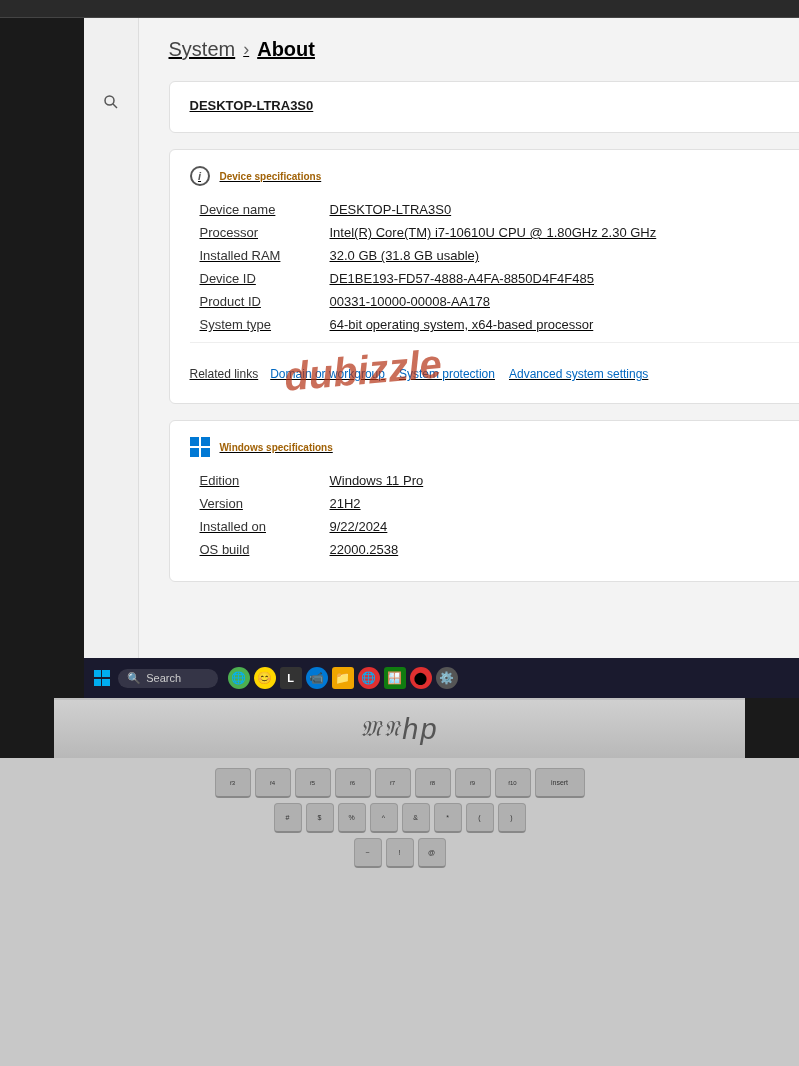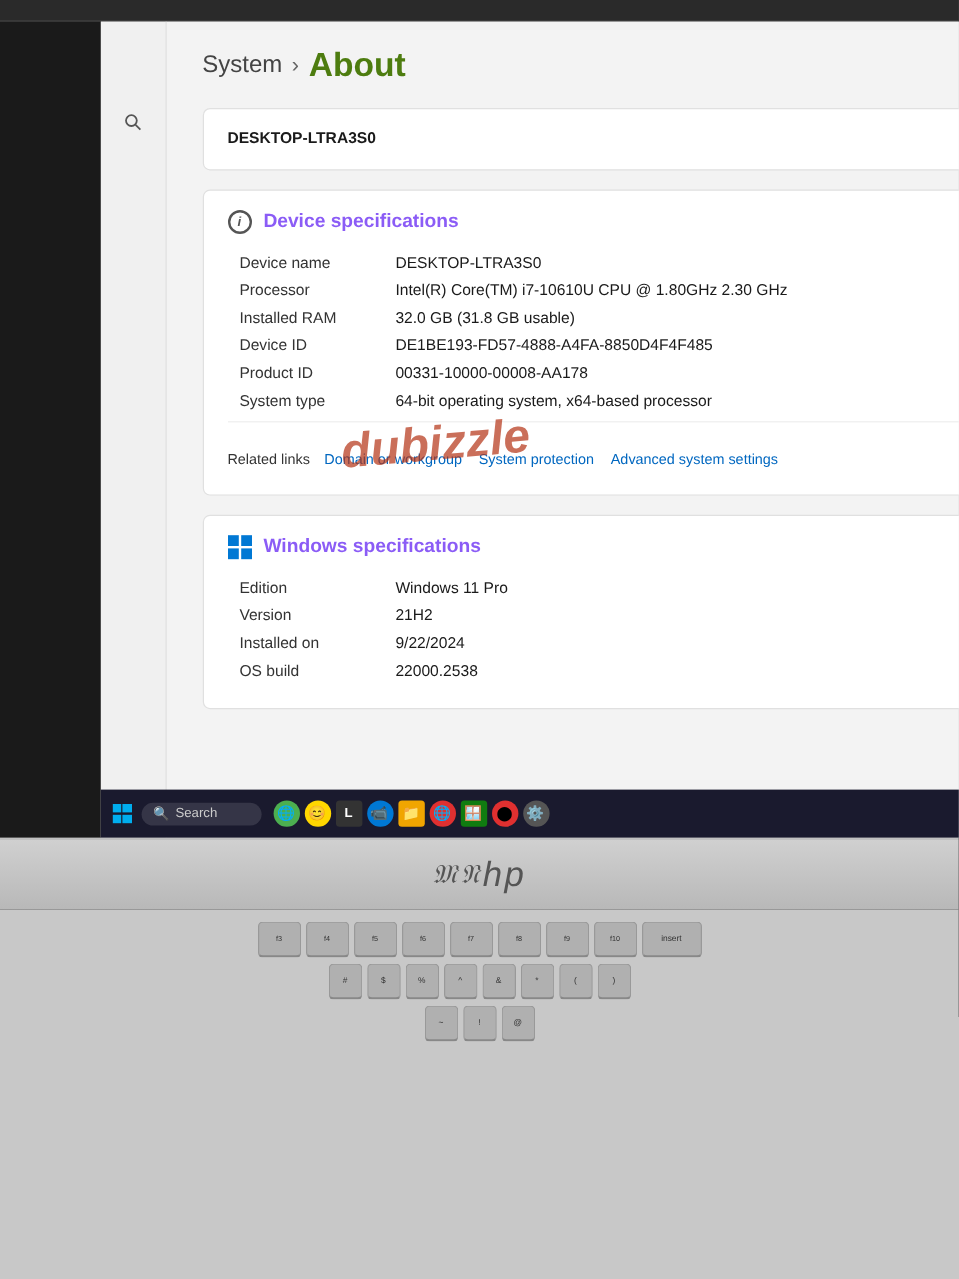--- a/index.html
+++ b/index.html
@@ -77,23 +77,23 @@
       font-weight: 400;
     }
 
     .breadcrumb-arrow {
       font-size: 18px;
       color: #666;
       margin: 0 8px;
     }
 
     .breadcrumb-about {
-      font-size: 28px;
+      font-size: 20px;
       font-weight: 700;
-      color: #4d7c0f;
+      color: #000000;
     }
 
     
     .device-header-card {
       background: #fff;
       border: 1px solid #e0e0e0;
       border-radius: 6px;
       padding: 16px 20px;
       margin-bottom: 16px;
     }
@@ -149,23 +149,23 @@
       gap: 2px;
       margin-right: 10px;
       flex-shrink: 0;
     }
 
     .windows-icon-quad {
       background: #0078d4;
     }
 
     .section-title {
-      font-size: 16px;
+      font-size: 10px;
       font-weight: 600;
-      color: #8b5cf6;
+      color: #a16207;
     }
 
     
     .spec-table {
       padding-left: 10px;
     }
 
     .spec-row {
       display: flex;
       margin-bottom: 8px;
@@ -293,21 +293,21 @@
       height: 22px;
       border-radius: 3px;
       display: flex;
       align-items: center;
       justify-content: center;
       font-size: 12px;
     }
 
     
     .laptop-bezel-bottom {
-      width: 799px;
+      width: 691px;
       height: 60px;
       background: linear-gradient(180deg, #d0d0d0 0%, #b8b8b8 100%);
       display: flex;
       align-items: center;
       justify-content: center;
       border-top: 2px solid #c0c0c0;
     }
 
     .hp-logo {
       font-size: 22px;
@@ -355,20 +355,21 @@
 
     .key-special {
       min-width: 36px;
       font-size: 6px;
     }
 
     .screen-container {
       position: relative;
       width: 632px;
       height: 680px;
+      text-decoration: underline;
     }
   </style>
 </head>
 <body>
 
 <div class="laptop-top-bar"></div>
 
 <div class="screen-container">
   <div class="screen-area">
 

